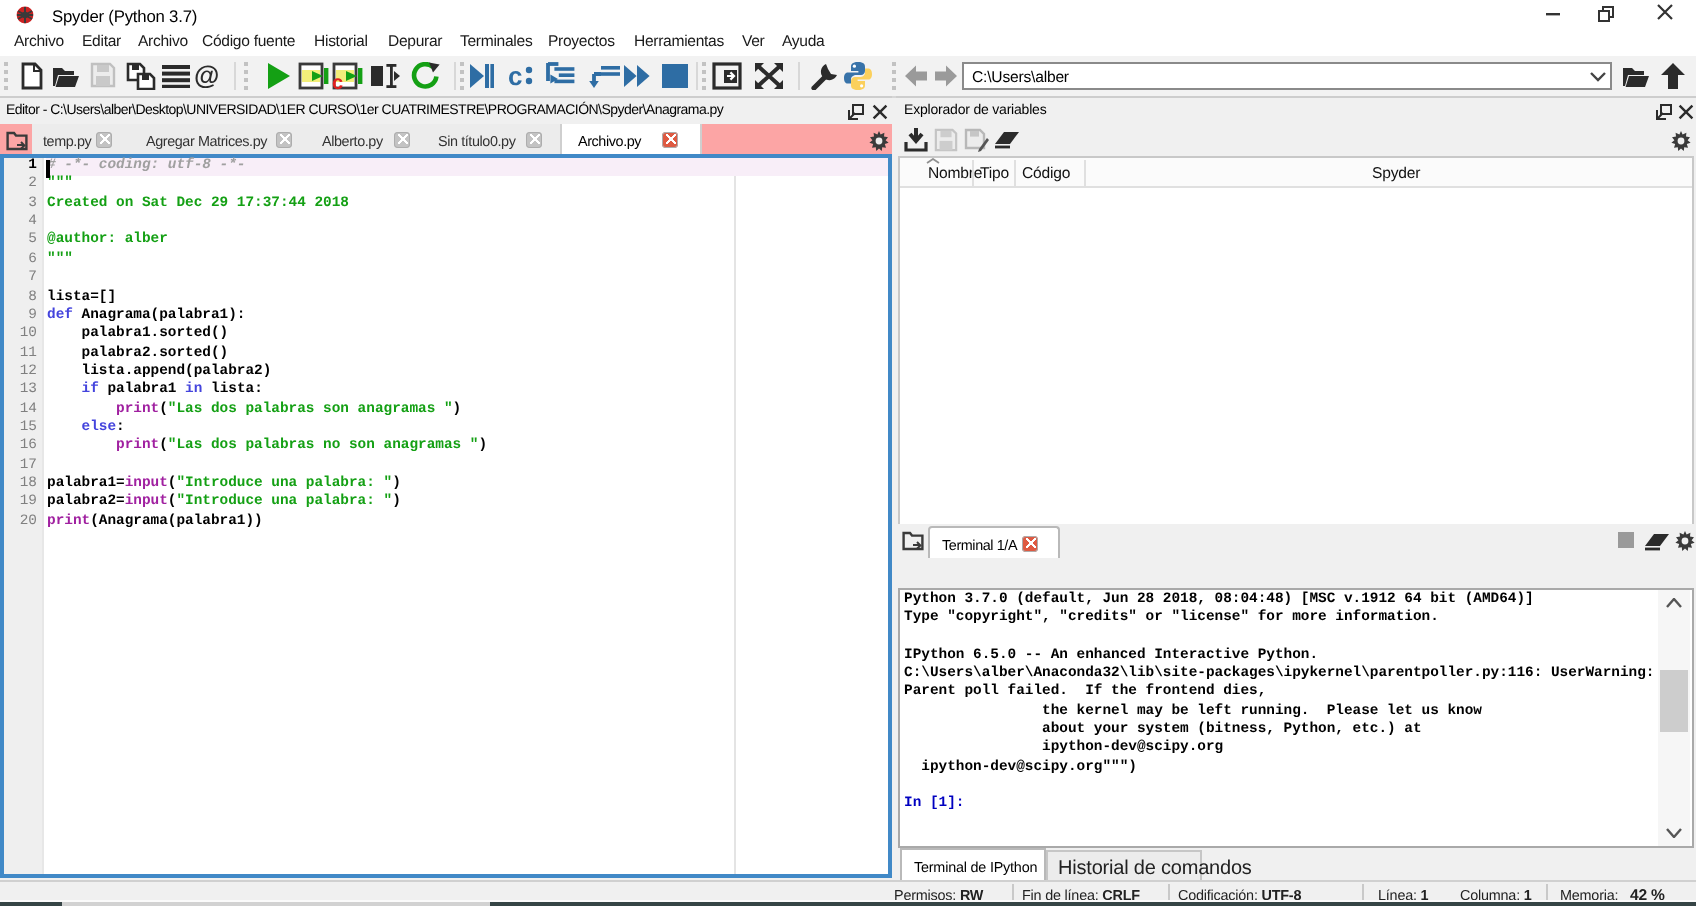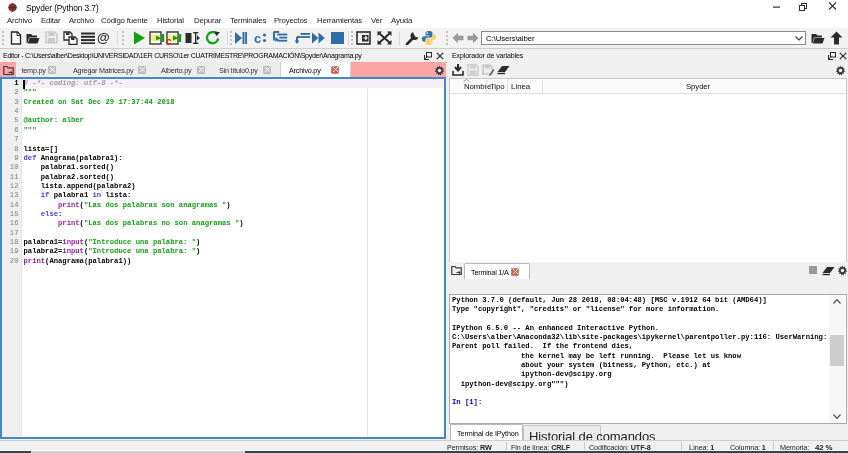--- a/index.html
+++ b/index.html
@@ -356,21 +356,21 @@
   </svg>
 </div>
 <div class="a" style="left:448.5px;top:78px;width:398px;height:185px;background:#fff;border:1px solid #c8c8c8;box-sizing:border-box"></div>
 
 <div class="a" style="left:449.5px;top:79px;width:396px;height:15px;background:#fbfbfb;border-bottom:1px solid #e0e0e0;box-sizing:border-box"></div>
 <div class="a ui" style="left:464px;top:82px;font-size:7.8px">Nombre</div>
 <svg class="a" style="left:463px;top:79px" width="7" height="3" viewBox="0 0 7 3">
     <path d="M0.5 2.5 L3.5 0.5 L6.5 2.5" fill="none" stroke="#909090" stroke-width="0.9"></path>
   </svg>
 <div class="a ui" style="left:490px;top:82px;font-size:7.8px">Tipo</div>
-<div class="a ui" style="left:511px;top:82px;font-size:7.8px">Línea</div>
+<div class="a ui" style="left:511px;top:82px;font-size:7.8px">Código</div>
 <div class="a ui" style="left:686px;top:82px;font-size:7.8px">Spyder</div>
 <div class="a" style="left:486px;top:80px;width:1px;height:13px;background:#e0e0e0"></div>
 <div class="a" style="left:507px;top:80px;width:1px;height:13px;background:#e0e0e0"></div>
 <div class="a" style="left:542px;top:80px;width:1px;height:13px;background:#e0e0e0"></div>
 
 <div class="a phead" style="left:448px;top:264px;width:400px;">
   <div class="a pheadtext" style="left:4px">Terminal de IPython</div>
   <svg class="a" style="left:380px;top:3px" width="8" height="8" viewBox="0 0 8 8">
     <rect x="2.5" y="0.5" width="5" height="4.5" fill="none" stroke="#2b2b2b" stroke-width="1"></rect>
     <path d="M0.5 3 V7.5 H5 M0.5 7.5 L3.5 4.5" stroke="#2b2b2b" stroke-width="1" fill="none"></path>
@@ -423,21 +423,21 @@
   <svg class="a" style="left:4px;top:119px" width="8" height="5" viewBox="0 0 8 5">
     <path d="M0.5 0.5 L4 4.5 L7.5 0.5" fill="none" stroke="#555" stroke-width="1.2"></path>
   </svg>
 </div>
 
 <div class="a" id="bottabs" style="left:448px;top:424px;width:400px;height:16px;background:#f0f0f0">
   <div class="a" style="left:2px;top:0;width:73px;height:16px;background:#fff;border:1px solid #b9b9b9;border-bottom:none;box-sizing:border-box">
     <div class="a" style="left:6px;top:4px;font-size:7.2px;letter-spacing:-0.1px;color:#000;white-space:nowrap">Terminal de IPython</div>
   </div>
   <div class="a" style="left:75px;top:1px;width:78px;height:15px;background:#ececec;border:1px solid #c6c6c6;border-bottom:none;box-sizing:border-box">
-    <div class="a" style="left:5px;top:3px;font-size:13px;letter-spacing:-0.1px;color:#222;white-space:nowrap">Historial de comandos</div>
+    <div class="a" style="left:5px;top:3px;font-size:10px;letter-spacing:-0.1px;color:#222;white-space:nowrap">Historial de comandos</div>
   </div>
 </div>
 
 <div class="a" id="statusbar">
   <div class="a st" style="left:447px">Permisos: <b>RW</b></div>
   <div class="a sep" style="left:506px"></div>
   <div class="a st" style="left:511px">Fin de línea: <b>CRLF</b></div>
   <div class="a sep" style="left:584px"></div>
   <div class="a st" style="left:589px">Codificación: <b>UTF-8</b></div>
   <div class="a sep" style="left:681px"></div>

